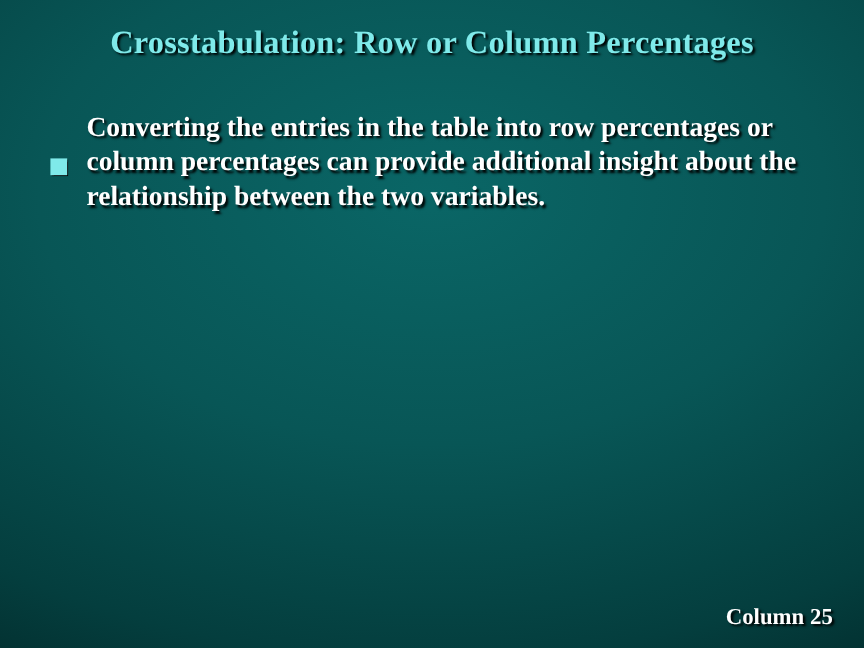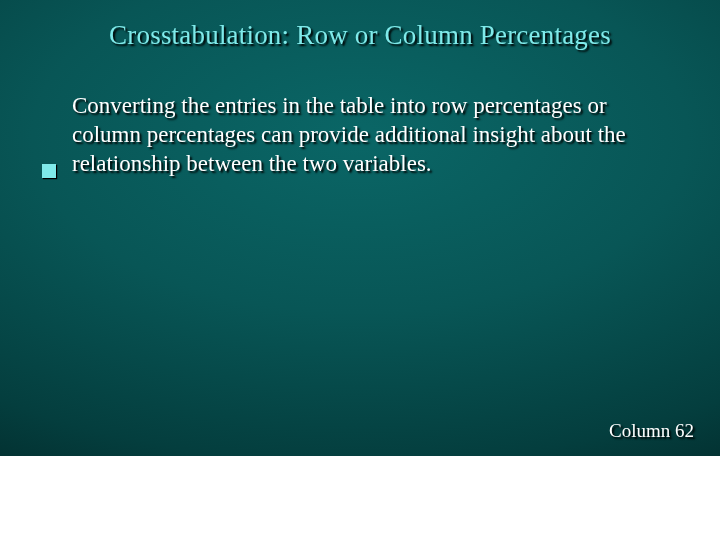--- a/index.html
+++ b/index.html
@@ -6,28 +6,29 @@
     margin: 0;
     padding: 0;
     width: 720px;
     height: 540px;
     overflow: hidden;
     font-family: "Book Antiqua", Palatino, "Palatino Linotype", Georgia, serif;
   }
   .slide {
     position: relative;
     width: 720px;
-    height: 456px;
+    height: 540px;
     background: radial-gradient(ellipse 130% 110% at 50% 30%,
                  #0a6666 0%,
                  #085656 35%,
                  #043e3e 65%,
                  #012020 90%,
                  #000e0e 100%);
     box-sizing: border-box;
+    font-weight: bold;
   }
   .title {
     position: absolute;
     top: 20px;
     left: 0;
     right: 0;
     text-align: center;
     font-family: "Book Antiqua", Palatino, "Palatino Linotype", Georgia, serif;
     font-size: 27px;
     color: #7feaea;
@@ -35,21 +36,21 @@
     letter-spacing: 0.2px;
   }
   .body {
     position: absolute;
     top: 92px;
     left: 42px;
     right: 50px;
   }
   .bullet-row {
     display: flex;
-    align-items: flex-end;
+    align-items: center;
   }
   .bullet-icon {
     flex: 0 0 auto;
     width: 14px;
     height: 14px;
     margin-top: 7px;
     margin-right: 16px;
     background: #7feaea;
     box-shadow: 1px 1px 1px #000;
   }
@@ -79,16 +80,16 @@
 
   <div class="body">
     <div class="bullet-row">
       <div class="bullet-icon"></div>
       <div class="bullet-text">Converting the entries in the table into row percentages or column percentages can provide additional insight about the relationship between the two variables.</div>
     </div>
   </div>
 
   <div class="footer">
     <span>Column</span>
-    <span>62</span>
+    <span>25</span>
   </div>
 
 </div>
 
 </body></html>

